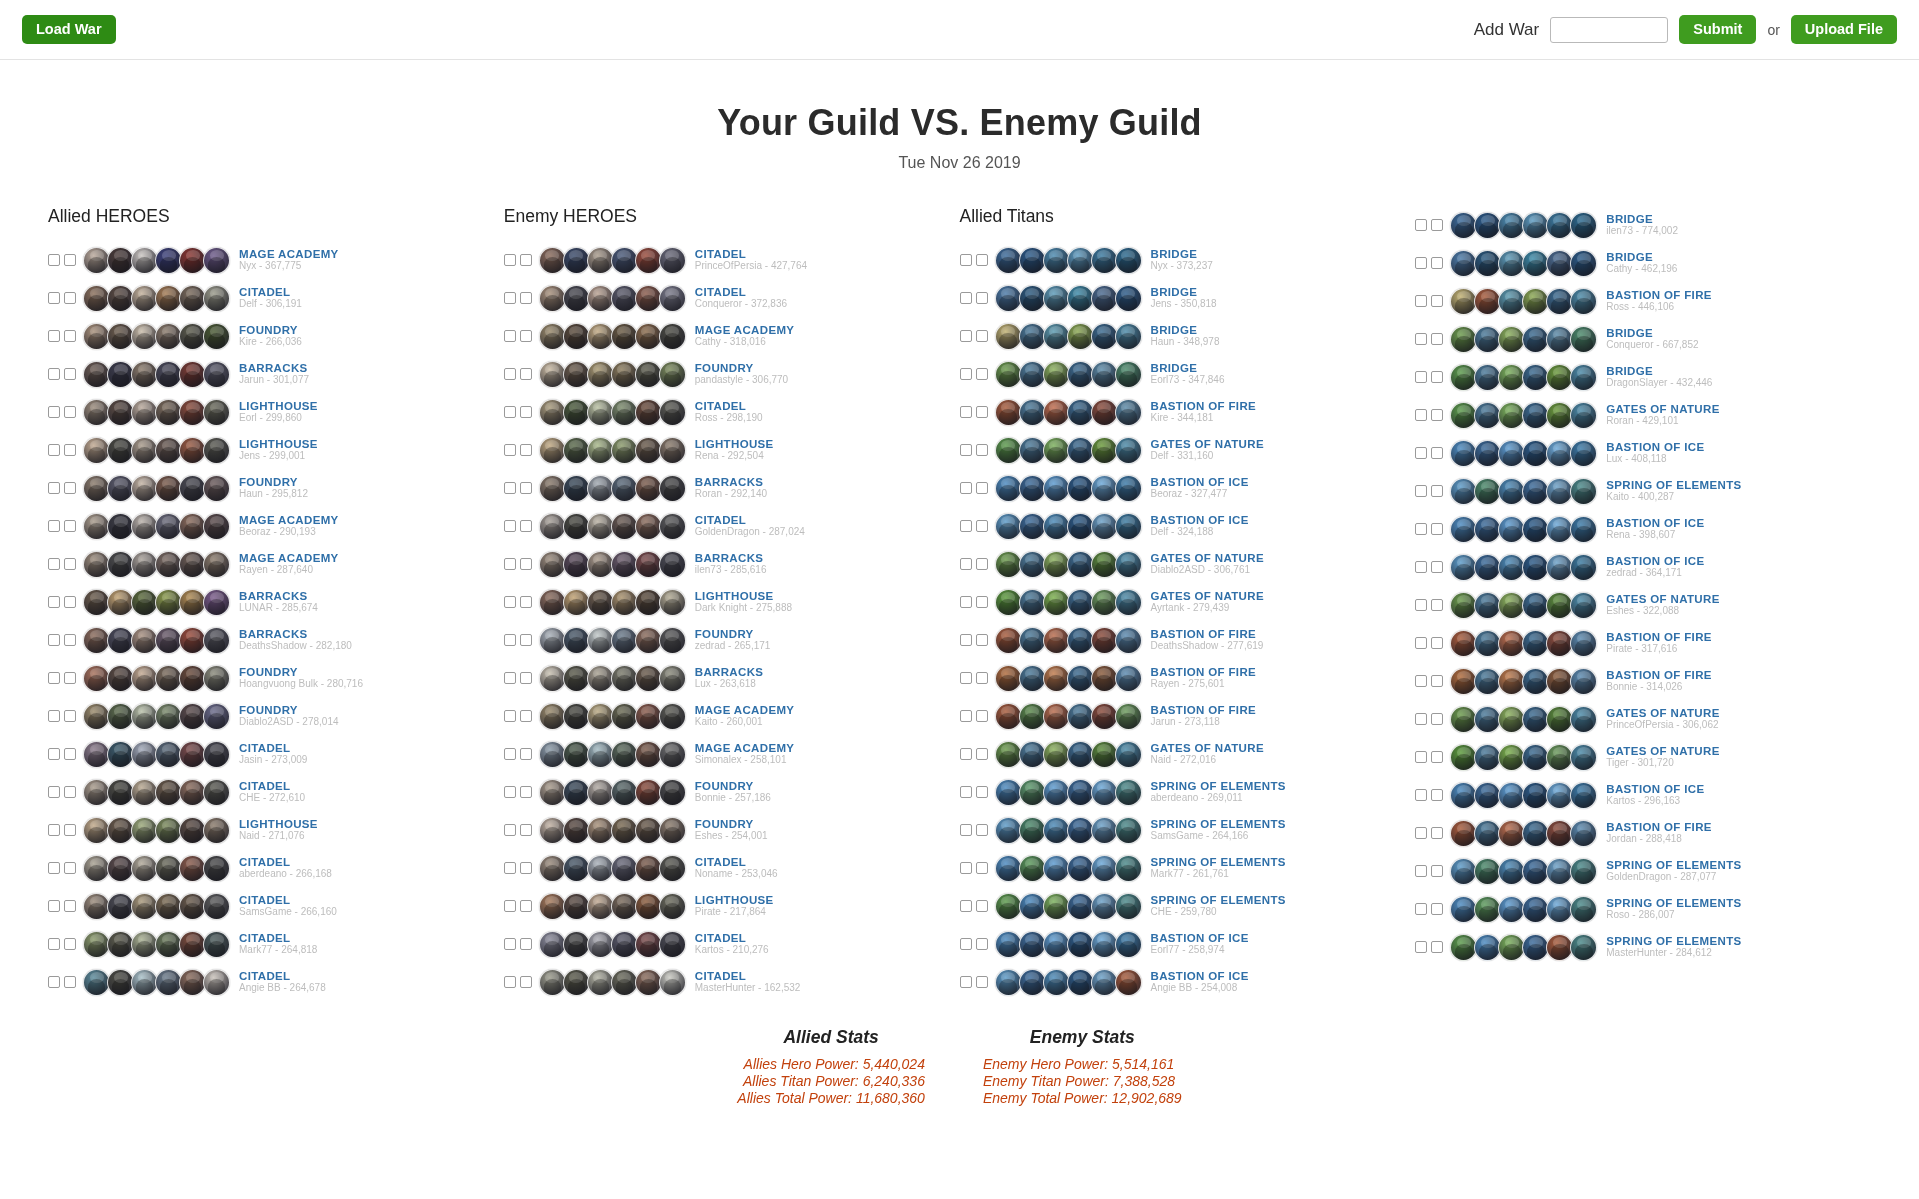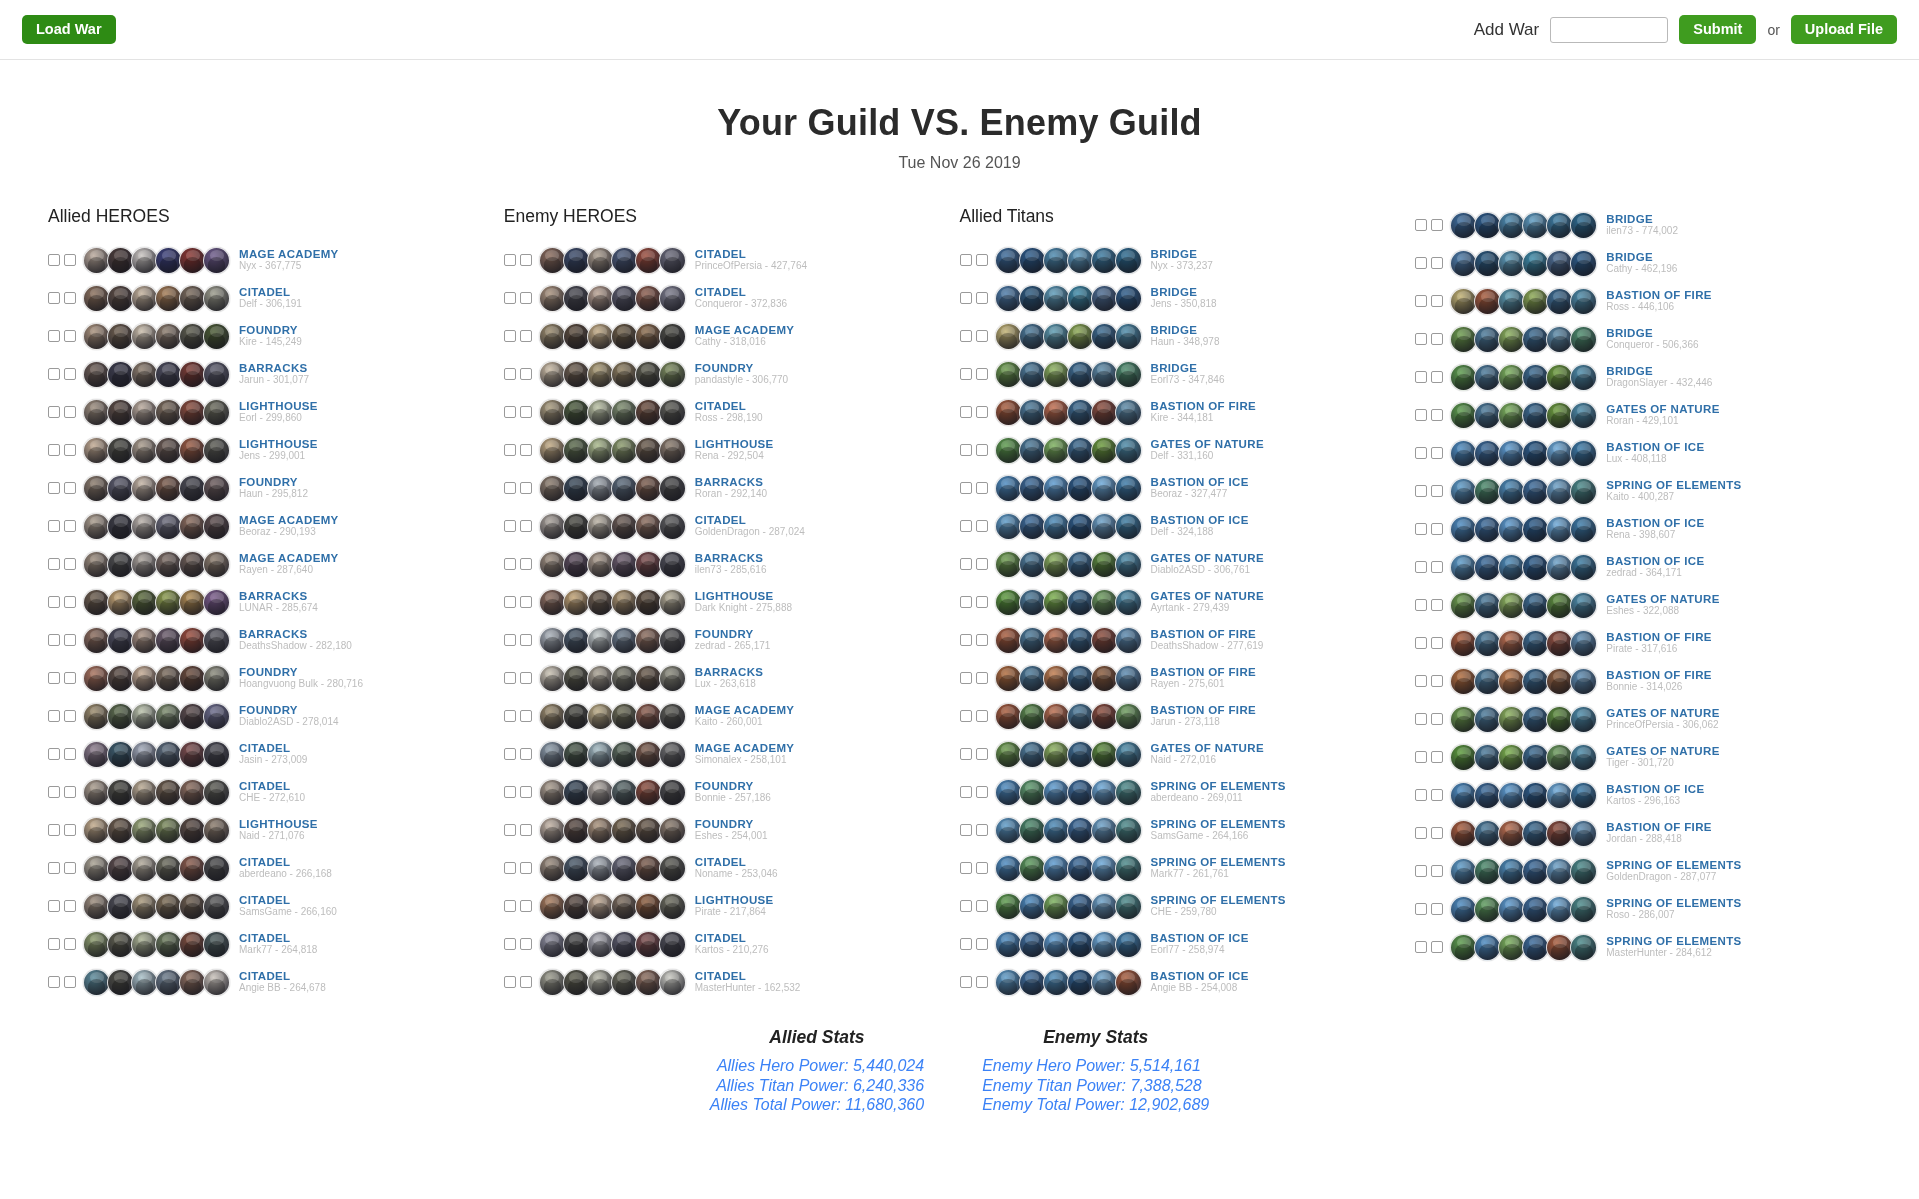--- a/index.html
+++ b/index.html
@@ -160,22 +160,22 @@
   }
   .stats-block { }
   .stats-h {
     font-size: 17.5px;
     font-weight: bold;
     color: #222;
     text-align: center;
     margin-bottom: 8px;
   }
   .stats-line {
-    font-size: 16px;
-    color: #3b82f6;
+    font-size: 14px;
+    color: #c2410c;
     line-height: 1.22;
     white-space: nowrap;
   }
   .stats-block.allied .stats-line { text-align: right; }
 </style>
 </head>
 <body>
 
 <div class="topbar">
   <button class="btn btn-green">Load War</button>
@@ -232,21 +232,21 @@
         <div class="portraits">
           <div class="pt" style="background: radial-gradient(circle at 38% 30%, rgb(168, 144, 122), rgb(32, 32, 42));"></div>
           <div class="pt" style="background: radial-gradient(circle at 38% 30%, rgb(106, 90, 74), rgb(32, 32, 42));"></div>
           <div class="pt" style="background: radial-gradient(circle at 38% 30%, rgb(200, 187, 168), rgb(32, 32, 42));"></div>
           <div class="pt" style="background: radial-gradient(circle at 38% 30%, rgb(138, 122, 106), rgb(32, 32, 42));"></div>
           <div class="pt" style="background: radial-gradient(circle at 38% 30%, rgb(90, 90, 74), rgb(32, 32, 42));"></div>
           <div class="pt" style="background: radial-gradient(circle at 38% 30%, rgb(74, 90, 50), rgb(32, 32, 42));"></div>
         </div>
         <div class="info">
           <div class="fort">FOUNDRY</div>
-          <div class="pname">Kire - 145,249</div>
+          <div class="pname">Kire - 266,036</div>
         </div>
       </div>
       <div class="row">
         <div class="cb"></div>
         <div class="cb second"></div>
         <div class="portraits">
           <div class="pt" style="background: radial-gradient(circle at 38% 30%, rgb(106, 90, 82), rgb(32, 32, 42));"></div>
           <div class="pt" style="background: radial-gradient(circle at 38% 30%, rgb(58, 58, 74), rgb(32, 32, 42));"></div>
           <div class="pt" style="background: radial-gradient(circle at 38% 30%, rgb(138, 122, 106), rgb(32, 32, 42));"></div>
           <div class="pt" style="background: radial-gradient(circle at 38% 30%, rgb(74, 74, 90), rgb(32, 32, 42));"></div>
@@ -1216,21 +1216,21 @@
         <div class="portraits">
           <div class="pt" style="background: radial-gradient(circle at 38% 30%, rgb(106, 154, 74), rgb(32, 32, 42));"></div>
           <div class="pt" style="background: radial-gradient(circle at 38% 30%, rgb(74, 122, 154), rgb(32, 32, 42));"></div>
           <div class="pt" style="background: radial-gradient(circle at 38% 30%, rgb(138, 176, 90), rgb(32, 32, 42));"></div>
           <div class="pt" style="background: radial-gradient(circle at 38% 30%, rgb(58, 106, 144), rgb(32, 32, 42));"></div>
           <div class="pt" style="background: radial-gradient(circle at 38% 30%, rgb(90, 138, 168), rgb(32, 32, 42));"></div>
           <div class="pt" style="background: radial-gradient(circle at 38% 30%, rgb(74, 138, 106), rgb(32, 32, 42));"></div>
         </div>
         <div class="info">
           <div class="fort">BRIDGE</div>
-          <div class="pname">Conqueror - 506,366</div>
+          <div class="pname">Conqueror - 667,852</div>
         </div>
       </div>
       <div class="row">
         <div class="cb"></div>
         <div class="cb second"></div>
         <div class="portraits">
           <div class="pt" style="background: radial-gradient(circle at 38% 30%, rgb(90, 154, 74), rgb(32, 32, 42));"></div>
           <div class="pt" style="background: radial-gradient(circle at 38% 30%, rgb(74, 122, 154), rgb(32, 32, 42));"></div>
           <div class="pt" style="background: radial-gradient(circle at 38% 30%, rgb(122, 176, 90), rgb(32, 32, 42));"></div>
           <div class="pt" style="background: radial-gradient(circle at 38% 30%, rgb(58, 106, 144), rgb(32, 32, 42));"></div>

